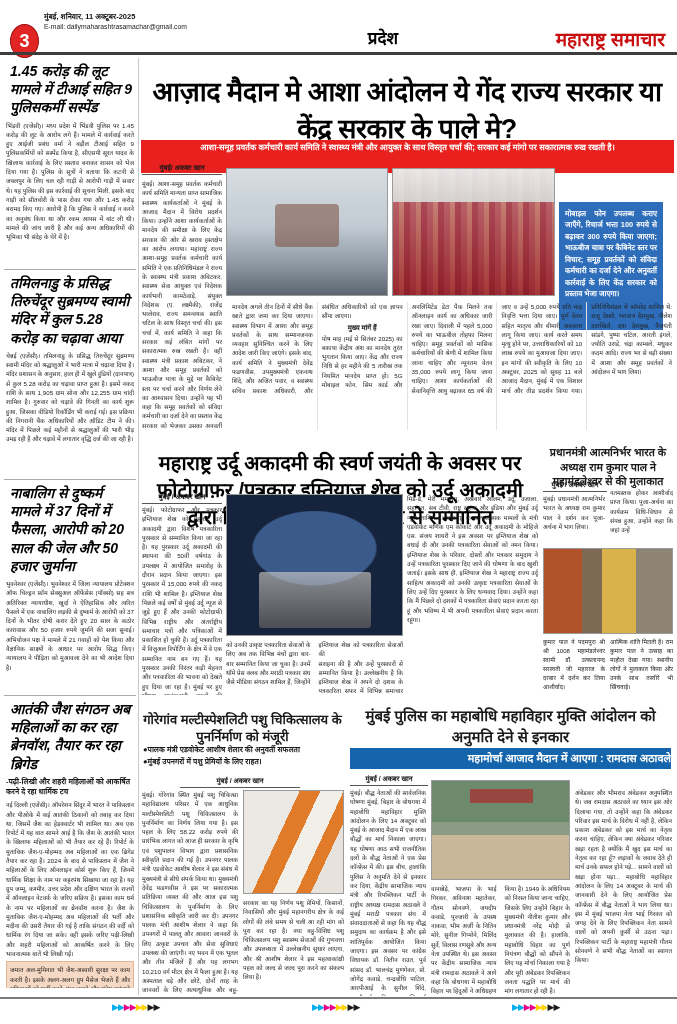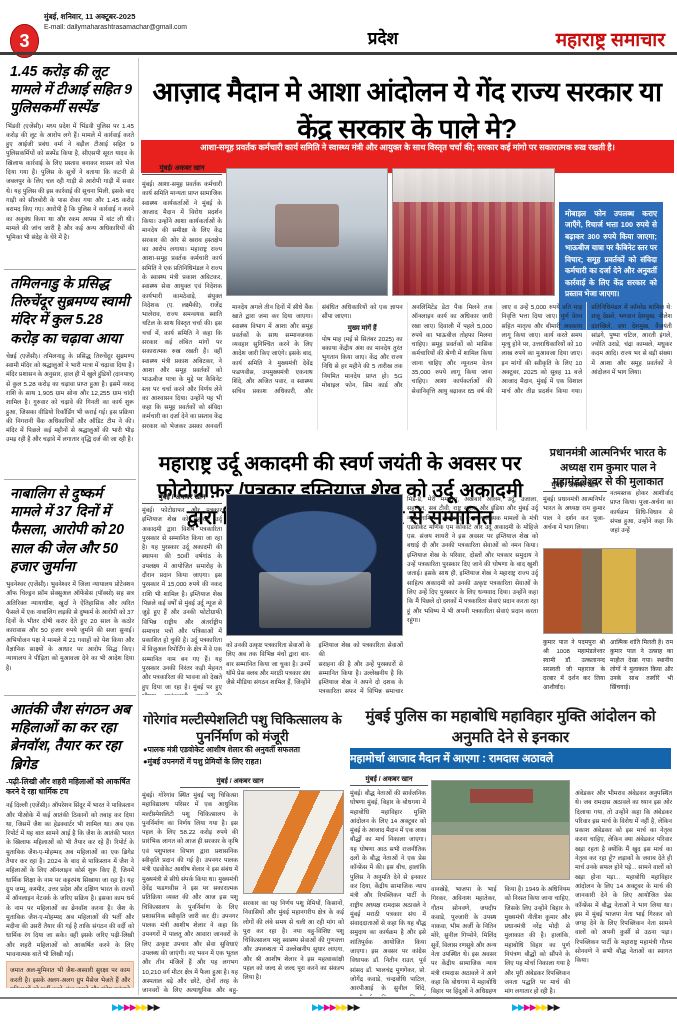--- a/index.html
+++ b/index.html
@@ -65,21 +65,21 @@
   .hos-h{left:141px;top:700px;width:203px;text-align:center;font-size:13px;line-height:1.35;font-weight:bold;}
   .hos-bullets{left:143px;top:744px;width:200px;font-size:7.6px;font-weight:bold;line-height:1.6;}
   .hos-byline{left:180px;top:776px;width:120px;}
   .hos-a{left:142px;top:790px;width:96px;height:206px;overflow:hidden;}
   .ph-shelar{left:243px;top:790px;width:101px;height:104px;background:
      linear-gradient(115deg,#ece9e4 0 38%,#e07b2a 38% 52%,#f2efe9 52% 68%,#e07b2a 68% 78%,#e7e3dc 78%);}
   .hos-b{left:243px;top:898px;width:101px;height:98px;overflow:hidden;}
   
   .pol-h{left:349px;top:694px;width:323px;text-align:center;font-size:15px;line-height:1.35;font-weight:bold;}
   .pol-banner{left:350px;top:748px;width:321px;height:21px;background:#1565ad;color:#fff;font-size:11px;font-weight:bold;
-              text-align:left;line-height:21px;white-space:nowrap;overflow:hidden;}
+              text-align:right;line-height:21px;white-space:nowrap;overflow:hidden;}
   .pol-byline{left:350px;top:774px;width:78px;}
   .pol-c1{left:350px;top:788px;width:76px;height:208px;overflow:hidden;}
   .ph-press{left:431px;top:780px;width:139px;height:100px;background:
      linear-gradient(180deg,#6d8a6d 0 42%,#8a9c86 42% 55%,#c9b79a 55% 100%);}
   .ph-press:before{content:"";position:absolute;left:28%;top:8%;width:46%;height:14%;background:#a33434;opacity:.8;}
   .pol-mid{left:431px;top:884px;width:139px;height:112px;overflow:hidden;column-count:2;column-gap:8px;}
   .pol-c3{left:575px;top:788px;width:97px;height:208px;overflow:hidden;}
   
   .botrule{left:0;top:997px;width:677px;height:2px;background:#7c7c7c;}
   .marks{top:1002px;font-size:9px;letter-spacing:-1px;font-weight:bold;}

